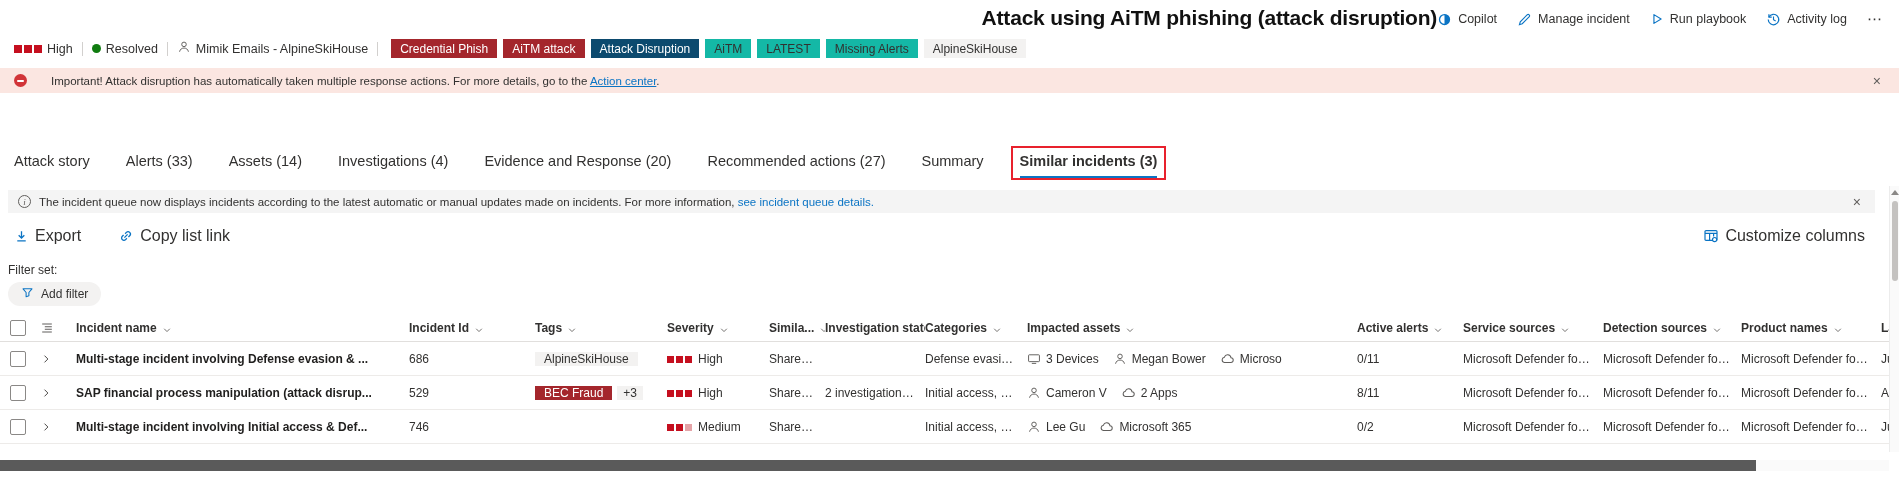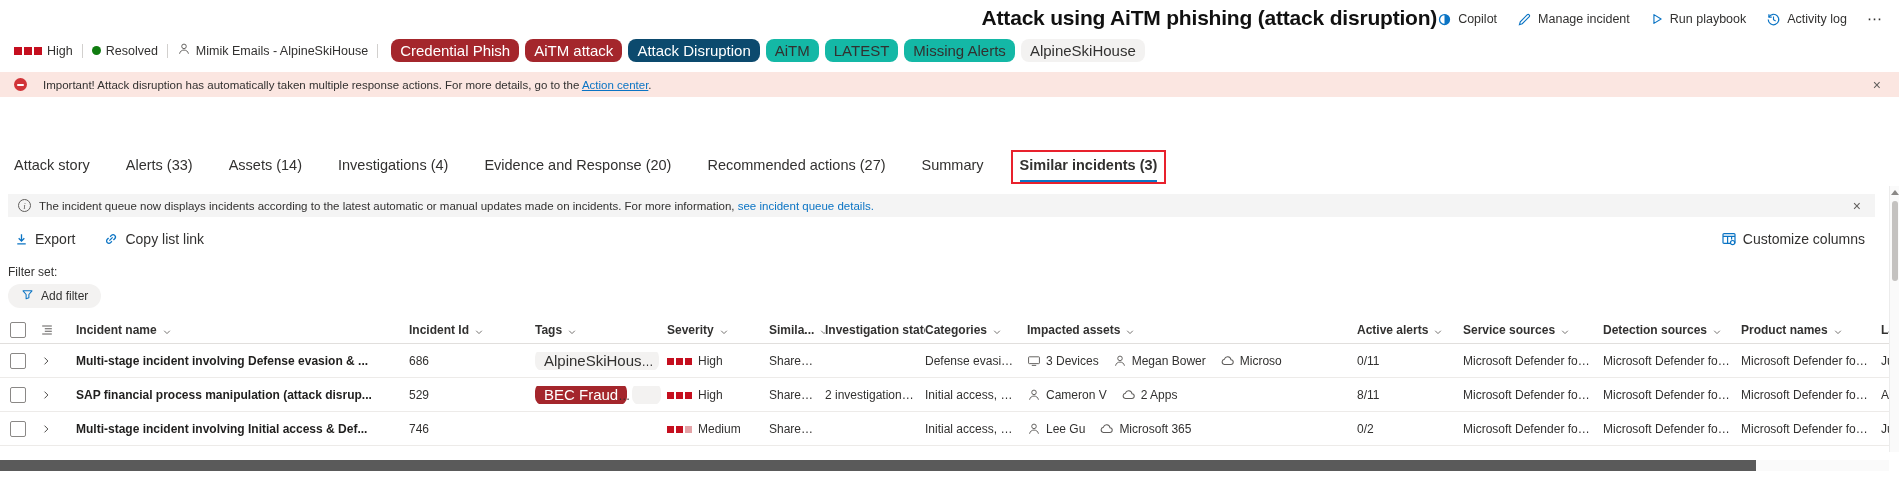--- a/index.html
+++ b/index.html
@@ -14,45 +14,45 @@
   .action-btn svg{display:block}
   .more-dots{font-size:15px;color:#323130;letter-spacing:1px}
   
   .meta-row{display:flex;align-items:center;gap:9px;padding:9px 14px 10px;font-size:12.5px}
   .vdiv{width:1px;height:14px;background:#d2d0ce}
   .sev-bars{display:inline-flex;gap:2px;margin-right:5px}
   .status-dot{width:9px;height:9px;border-radius:50%;background:#107c10;margin-right:5px}
   .meta-item{display:flex;align-items:center}
   .meta-item svg{margin-right:5px}
   .tags-row{display:flex;align-items:center;gap:6px;margin-left:4px}
-  .tag{font-size:15px;padding:2.5px 9px;border-radius:8px;white-space:nowrap;line-height:1.2}
+  .tag{font-size:12px;padding:2.5px 9px;border-radius:0;white-space:nowrap;line-height:1.2}
   .tag.red{background:#a4262c;color:#fff}
   .tag.black{background:#0c4a6e;color:#fff}
   .tag.blue{background:#14b8a6;color:#323130}
   .tag.gray{background:#f3f2f1;color:#323130}
   .tag.plus{background:#f3f2f1;color:#323130;padding:2.5px 6px}
   
-  .banner{height:25px;background:#fbe6e1;display:flex;align-items:center;gap:16px;padding:0 14px;font-size:11.5px;color:#323130}
+  .banner{height:25px;background:#fbe6e1;display:flex;align-items:center;gap:24px;padding:0 14px;font-size:11.5px;color:#323130}
   .blocked-icon{width:13px;height:13px;border-radius:50%;background:#d13438;position:relative;flex:0 0 auto}
   .blocked-icon::after{content:"";position:absolute;left:3px;right:3px;top:5.5px;height:2px;background:#fff;border-radius:1px}
   .banner a,.info-bar a{color:#0b74c4;cursor:pointer}
   .banner a{text-decoration:underline}
   .banner-close,.info-close{margin-left:auto;color:#605e5c;font-size:14px;cursor:pointer;padding:0 4px}
   
   .tabs-row{display:flex;align-items:flex-end;gap:36px;padding:0 14px;margin-top:60px}
   .tab{font-size:14.5px;color:#323130;cursor:pointer;position:relative}
   .tab span{display:inline-block;padding-bottom:10px}
   .tab.selected span{border-bottom:3px solid #0b74c4;padding-bottom:7px;font-weight:700}
   .tab.annotated::after{content:"";position:absolute;left:-9px;right:-9px;top:-7px;bottom:-1px;border:2px solid #e8212d;pointer-events:none}
   
   .info-bar{margin:11px 24px 0 8px;background:#f4f4f4;display:flex;align-items:center;gap:8px;height:23px;padding:0 10px;font-size:11.5px;color:#323130}
   .info-icon{width:13px;height:13px;border-radius:50%;border:1px solid #605e5c;color:#605e5c;
              font-size:9px;font-style:italic;display:flex;align-items:center;justify-content:center;flex:0 0 auto;font-family:"Liberation Serif",serif}
   
-  .toolbar{display:flex;align-items:center;gap:28px;padding:14px 34px 0 14px;font-size:14px}
+  .toolbar{display:flex;align-items:center;gap:37px;padding:14px 34px 0 14px;font-size:16px}
   .toolbar .spacer{flex:1}
   
   .filter-label{padding:18px 0 5px 8px;font-size:12px;color:#323130}
   .add-filter{margin-left:8px;display:inline-flex;align-items:center;gap:7px;background:#f3f2f1;border-radius:14px;padding:4px 13px;font-size:12px;cursor:pointer}
   
   .table{margin-top:9px}
   .thead{display:flex;align-items:center;height:27px;border-bottom:1px solid #e1dfdd;font-size:12px;font-weight:600;color:#323130;padding-left:10px}
   .trow{display:flex;align-items:center;height:34px;border-bottom:1px solid #edebe9;font-size:12px;color:#323130;padding-left:10px;background:#fff}
   .cell{flex:0 0 auto;padding-right:10px;white-space:nowrap;overflow:hidden;text-overflow:ellipsis;align-self:center}
   .cell svg{vertical-align:-3px}

